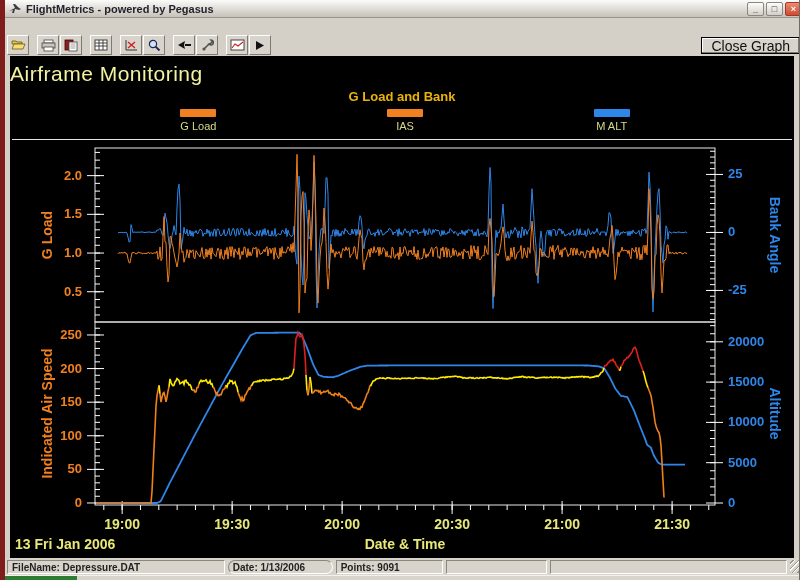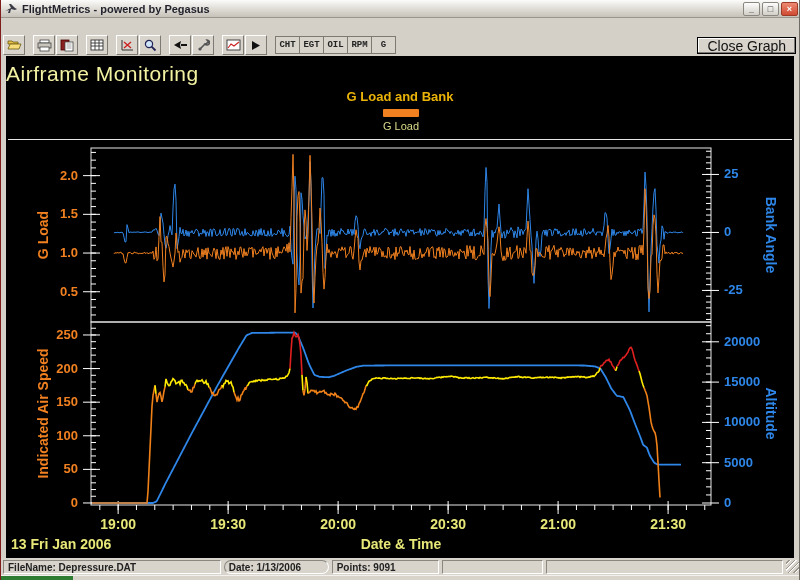--- a/index.html
+++ b/index.html
@@ -1,19 +1,19 @@
 <!DOCTYPE html>
 <html><head>
 <meta charset="utf-8">
 <style>
   html,body{margin:0;padding:0;background:#9aa0a8;}
   *{box-sizing:border-box;}
   .app{position:relative;width:800px;height:580px;background:#D4D0C8;
        font-family:"Liberation Sans",sans-serif;overflow:hidden;
-       border-left:1px solid #7f1d1d;border-right:1px solid #6e6a64;padding-left:16px;}
+       border-left:5px solid #7f1d1d;border-right:1px solid #6e6a64;padding-left:16px;}
   
   .titlebar{position:absolute;left:0;top:0;width:800px;height:18px;
     background:linear-gradient(180deg,#fbfbfa 0%,#dedbd4 55%,#c6c2ba 100%);
     display:flex;align-items:center;padding:0 3px;border-bottom:1px solid #9a968e;}
   .titlebar .ttext{font-size:11px;font-weight:bold;color:#23232d;margin-left:4px;flex:1;
     white-space:nowrap;overflow:hidden;}
   .winbtn{width:17px;height:14px;margin-left:2px;border:1px solid #8a8781;border-radius:2px;
     background:linear-gradient(180deg,#fdfdfc,#d2cfc7);font-size:9px;line-height:12px;
     text-align:center;color:#3a3a3a;font-weight:bold;}
   .winbtn.close{background:linear-gradient(180deg,#ee8971,#cf4a33);color:#fff;border-color:#9c3a28;}
@@ -137,27 +137,20 @@
         <rect x="1" y="1" width="13" height="10" fill="#fff" stroke="#333" stroke-width="0.9"></rect>
         <path d="M2 9 L5 5 L8 7 L13 3" stroke="#cc2222" stroke-width="1.1" fill="none"></path>
       </svg>
     </div>
     <div class="tbtn">
       <svg width="10" height="11" viewBox="0 0 10 11">
         <path d="M1 1 L9 5.5 L1 10 Z" fill="#111"></path>
       </svg>
     </div>
     <div class="tb-gap"></div>
-    <div id="engine-buttons" style="display:flex">
-        <div class="engbtn">CHT</div>
-        <div class="engbtn">EGT</div>
-        <div class="engbtn">OIL</div>
-        <div class="engbtn">RPM</div>
-        <div class="engbtn">G</div>
-      </div>
     <button class="close-graph">Close Graph</button>
   </div>
 
   <div class="chart-area">
     <svg id="chart-svg" width="790" height="502">
         <rect x="85" y="92" width="620" height="174" fill="none" stroke="#e8e8e8" stroke-width="1"></rect>
         <rect x="85" y="266" width="620" height="183" fill="none" stroke="#e8e8e8" stroke-width="1"></rect>
         <line x1="85" y1="258.95640569395016" x2="90" y2="258.95640569395016" stroke="#fff" stroke-width="1"></line>
         <line x1="85" y1="251.21619217081852" x2="90" y2="251.21619217081852" stroke="#fff" stroke-width="1"></line>
         <line x1="85" y1="243.47597864768684" x2="90" y2="243.47597864768684" stroke="#fff" stroke-width="1"></line>
@@ -372,20 +365,28 @@
         <polyline points="633,314.94445656709956 634,317.7042220930949 635,321.7702185054148 636,325.74631578839995 637,328.9063177472665 638,331.6557728075058" fill="none" stroke="#FFEB00" stroke-width="1.6"></polyline>
         <polyline points="638,331.6557728075058 639,334.2943030101998 640,336.73826306374616 641,339.73070498619853 642,345.5351101133708 643,351.3395152405431 644,358.6153909942779 645,365.94727115491617 646,370.0139137336664 647,373.06886380059933 648,375.22853825832516 649,376.6949142904528 650,381.10639948823024 651,389.6268376908764 652,406.5818105623538 653,424.6326632153805 654,441.44753473990954" fill="none" stroke="#F08018" stroke-width="1.6"></polyline>
       </svg>
     <div class="chart-title">Airframe Monitoring</div>
     <div class="chart-sub">G Load and Bank</div>
     <div class="legend" id="legend">
         <div class="legend-item">
           <div class="legend-swatch" style="background: rgb(240, 128, 32);"></div>
           <div class="legend-label">G Load</div>
         </div>
+        <div class="legend-item">
+          <div class="legend-swatch" style="background: rgb(240, 128, 32);"></div>
+          <div class="legend-label">IAS</div>
+        </div>
+        <div class="legend-item">
+          <div class="legend-swatch" style="background: rgb(46, 134, 232);"></div>
+          <div class="legend-label">M ALT</div>
+        </div>
       </div>
     <div class="legend-rule"></div>
   </div>
 
   <div class="statusbar" id="statusbar">
       <div class="spanel" style="width: 220px;">FileName: Depressure.DAT</div>
       <div class="spanel" style="width: 106px; border-radius: 7px;">Date: 1/13/2006</div>
       <div class="spanel" style="width: 108px;">Points: 9091</div>
       <div class="spanel" style="width: 102px;"></div>
       <div class="spanel" style="width: 240px;"></div>

